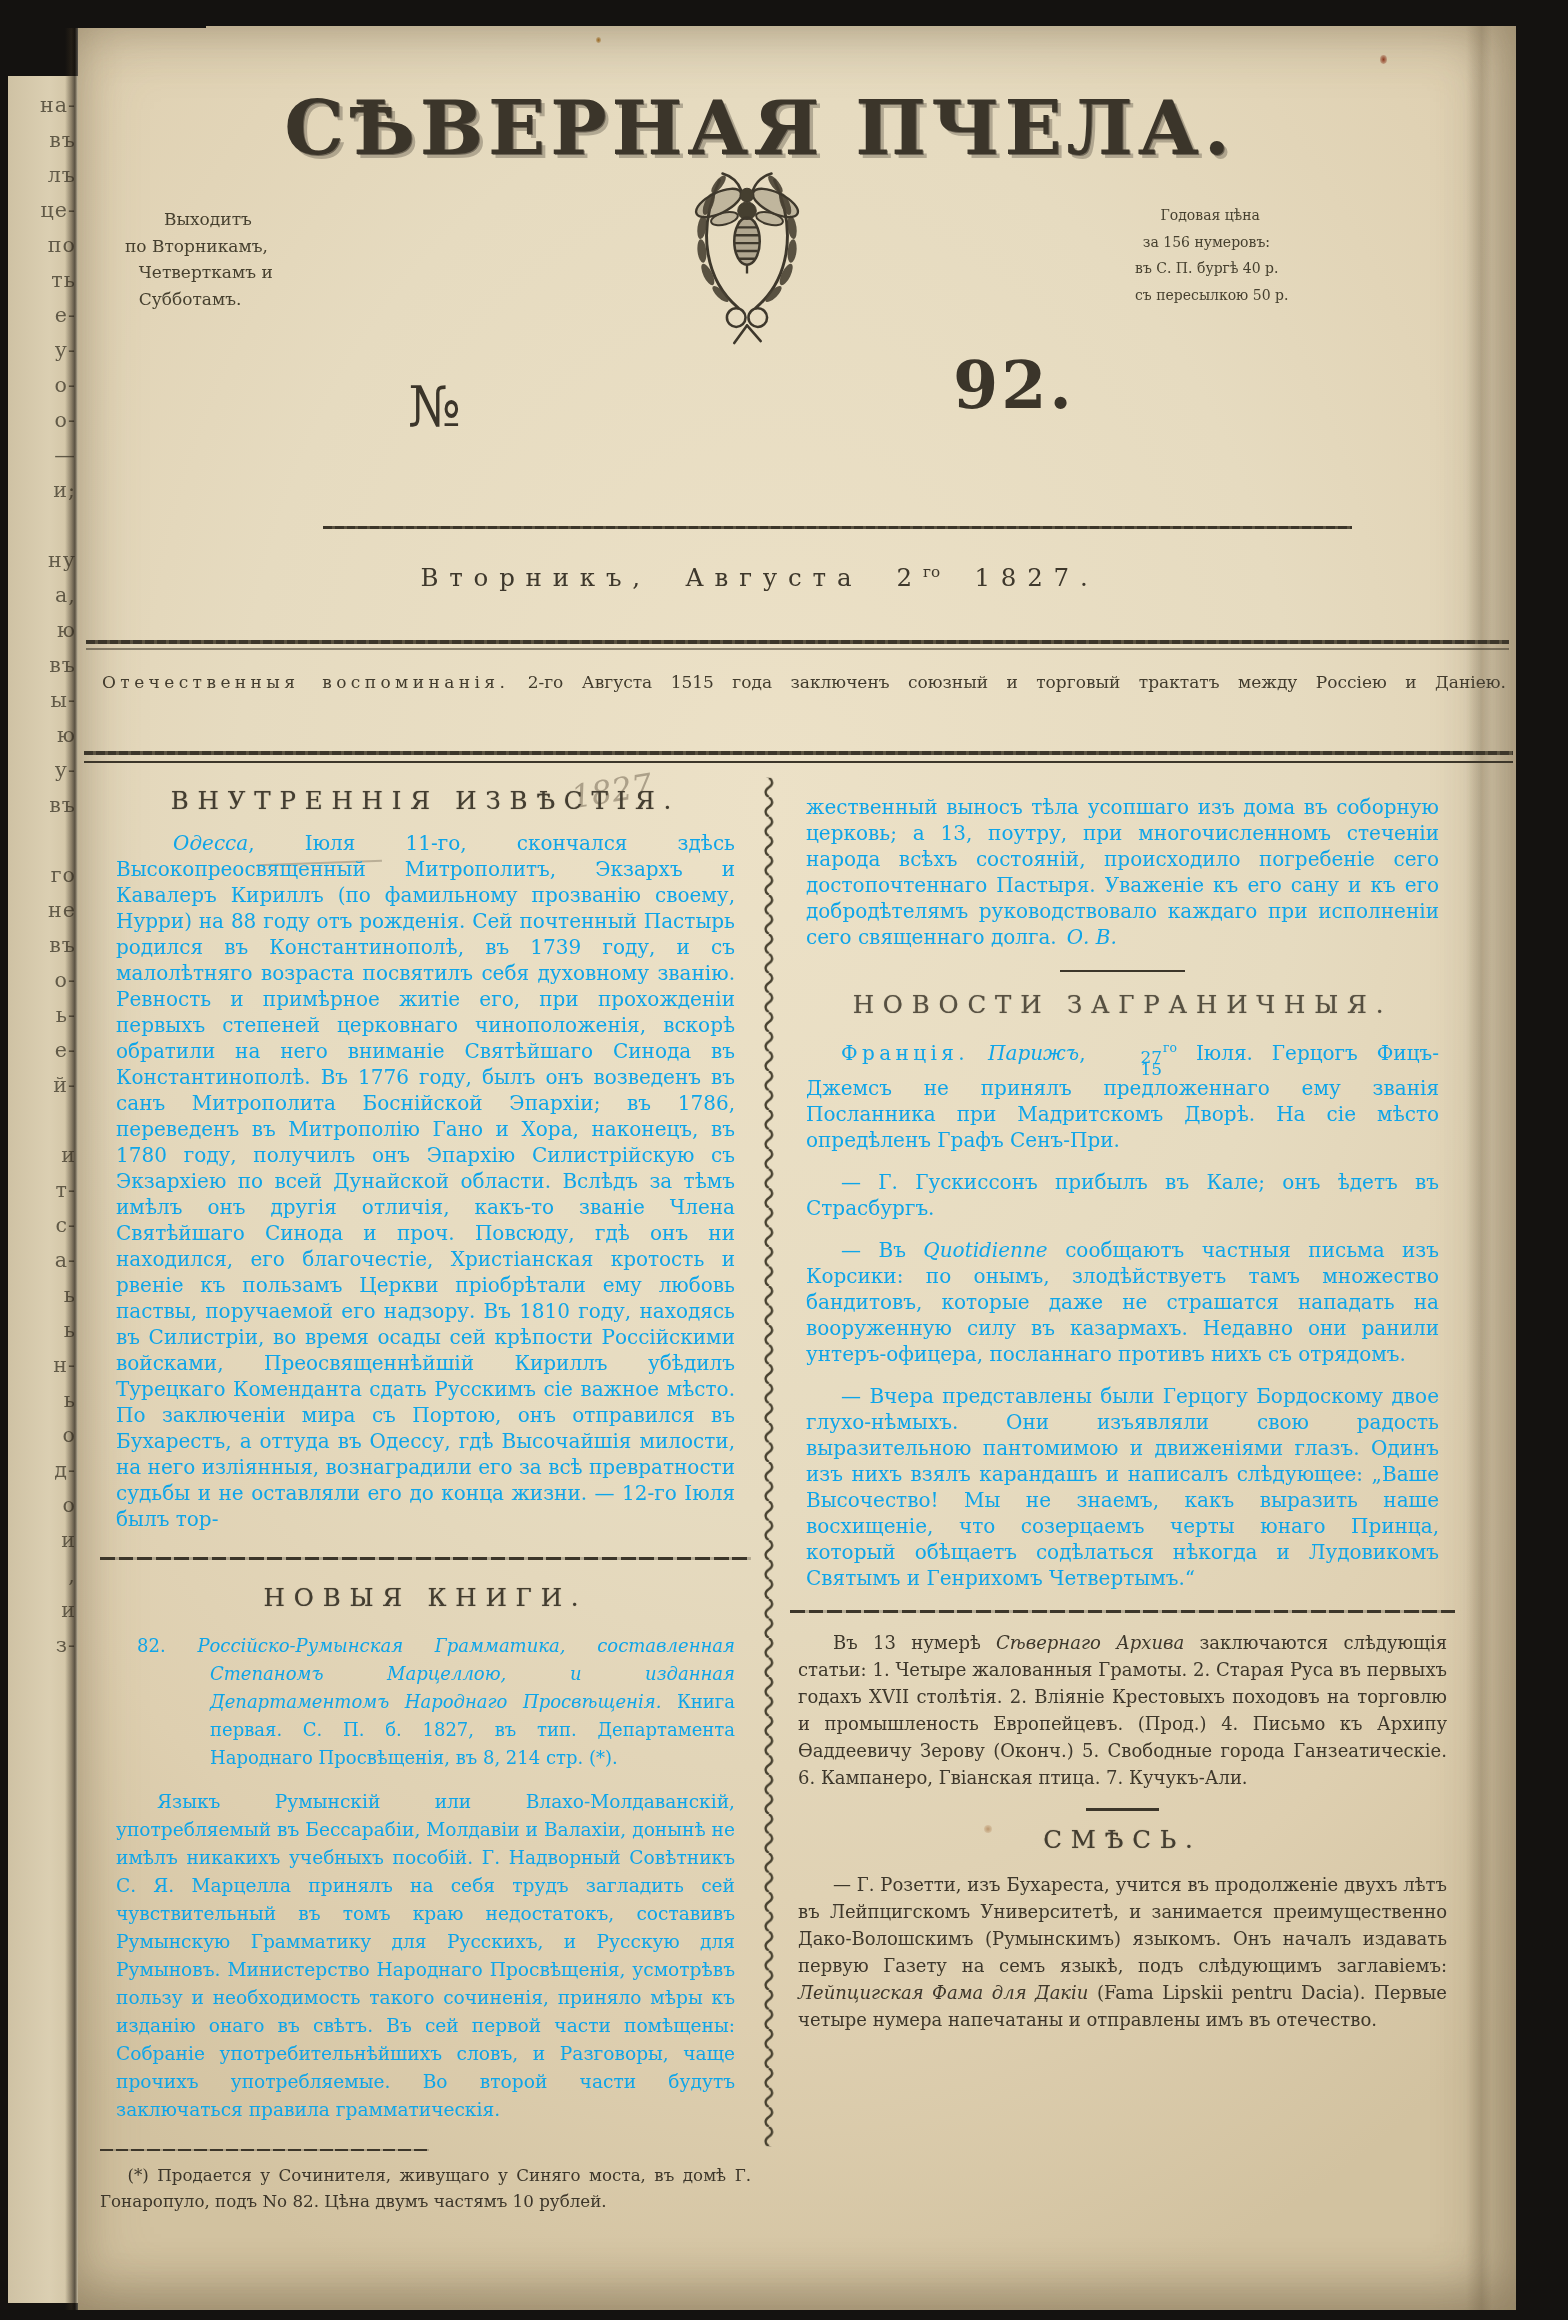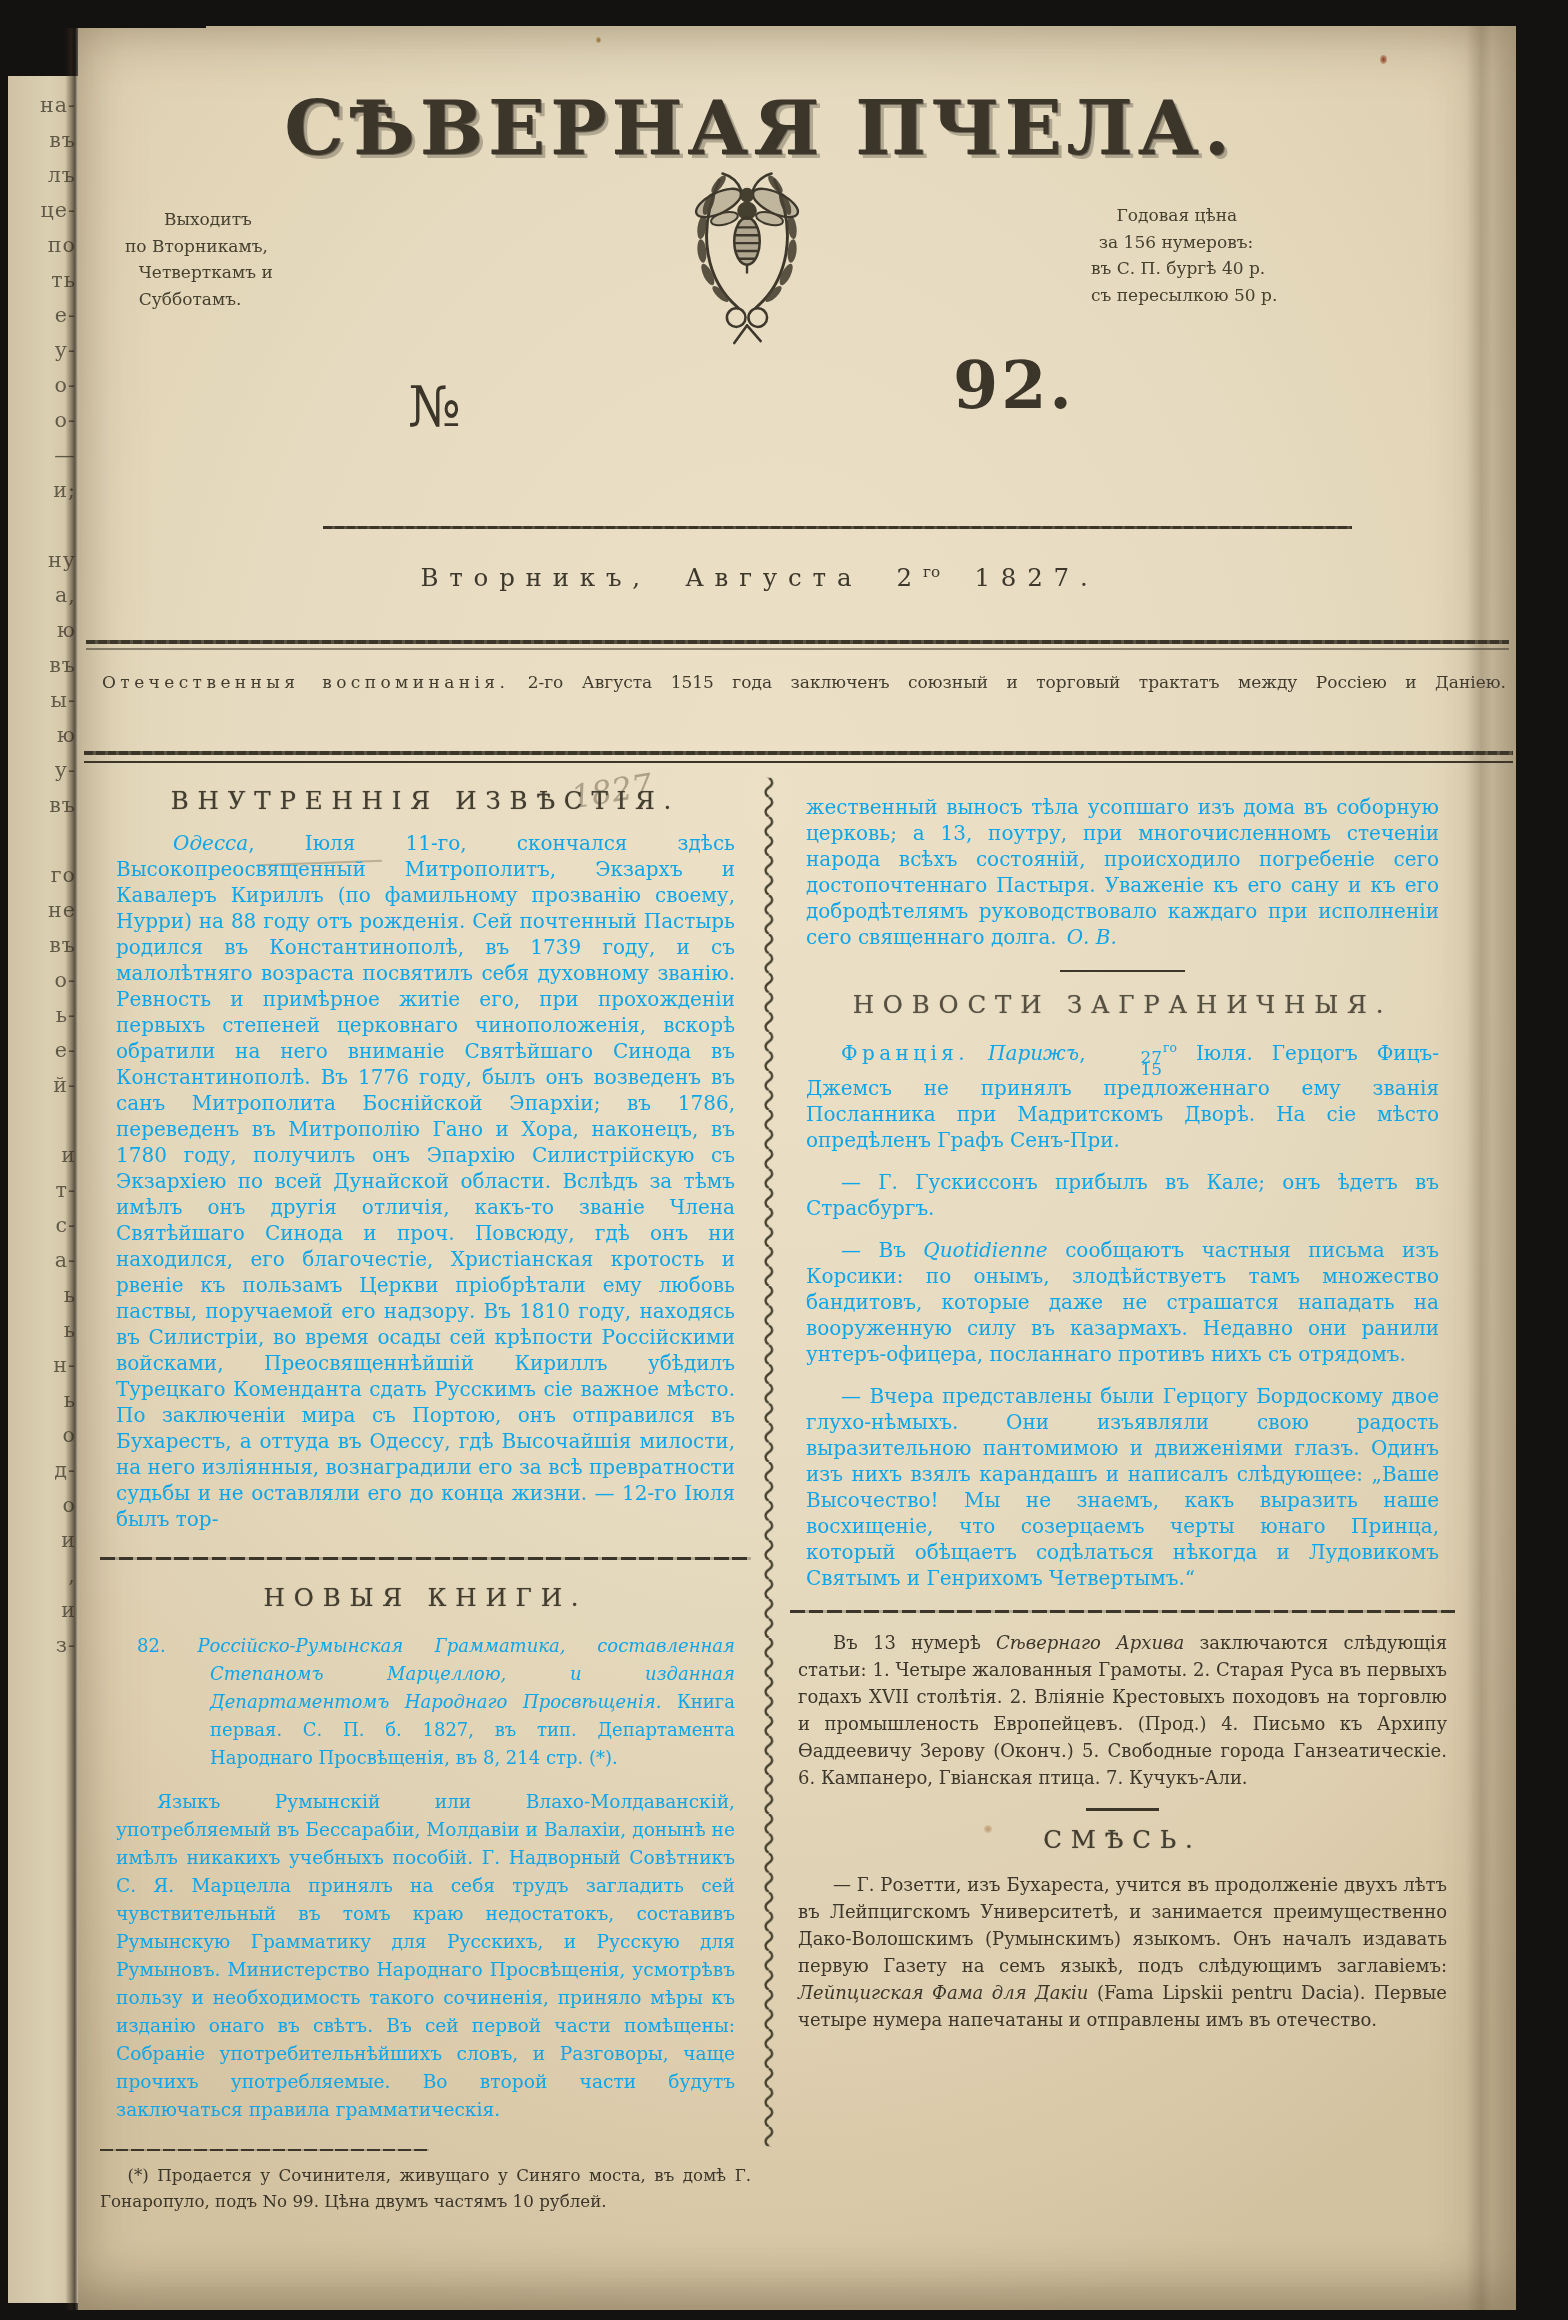--- a/index.html
+++ b/index.html
@@ -24,21 +24,21 @@
 
   .abs{position:absolute;}
 
   
   #title{left:83px;top:84px;width:1353px;text-align:center;font-size:75px;font-weight:bold;
     letter-spacing:4.9px;color:#3b352a;text-shadow:3.9px 3.9px 0 rgba(56,50,40,.30),1px 1px 0 rgba(56,50,40,.55);}
   #schedule{left:125px;top:206px;font-size:17px;line-height:26.5px;color:#46402f;}
   #schedule div:nth-child(1){padding-left:39px;}
   #schedule div:nth-child(3){padding-left:13.7px;}
   #schedule div:nth-child(4){padding-left:13.7px;}
-  #price{left:1091px;top:202px;font-size:17px;line-height:26.5px;color:#46402f;}
+  #price{left:1135px;top:202px;font-size:14px;line-height:26.5px;color:#46402f;}
   #price div:nth-child(1){padding-left:25.5px;}
   #price div:nth-child(2){padding-left:7.8px;}
   #issue-no{left:408px;top:374px;font-size:56px;color:#3b352a;}
   #issue-num{left:953px;top:347px;font-size:65px;font-weight:bold;letter-spacing:2.9px;color:#3b352a;}
   #vignette{left:600px;top:151px;}
 
   
   .rule-tex{background:repeating-linear-gradient(90deg,#3c362a 0 8.8px,#5a5240 8.8px 11.8px);}
   #rule-a{left:323px;top:526px;width:1029px;height:2.9px;}
   #rule-b{left:86px;top:640px;width:1423px;height:4.4px;}
@@ -228,21 +228,21 @@
   <div id="pencil-stroke" class="abs"></div>
 
   <div id="col-left" class="abs">
     <h2 class="col-h">ВНУТРЕННІЯ ИЗВѢСТІЯ.</h2>
     <p class="body-t ind" style="margin-top:14.7px"><span class="seg-i">Одесса</span><span>, Іюля 11-го, скончался здѣсь Высокопреосвященный Митрополитъ, Экзархъ и Кавалеръ Кириллъ (по фамильному прозванію своему, Нурри) на 88 году отъ рожденія. Сей почтенный Пастырь родился въ Константинополѣ, въ 1739 году, и съ малолѣтняго возраста посвятилъ себя духовному званію. Ревность и примѣрное житіе его, при прохожденіи первыхъ степеней церковнаго чиноположенія, вскорѣ обратили на него вниманіе Святѣйшаго Синода въ Константинополѣ. Въ 1776 году, былъ онъ возведенъ въ санъ Митрополита Боснійской Эпархіи; въ 1786, переведенъ въ Митрополію Гано и Хора, наконецъ, въ 1780 году, получилъ онъ Эпархію Силистрійскую съ Экзархіею по всей Дунайской области. Вслѣдъ за тѣмъ имѣлъ онъ другія отличія, какъ-то званіе Члена Святѣйшаго Синода и проч. Повсюду, гдѣ онъ ни находился, его благочестіе, Христіанская кротость и рвеніе къ пользамъ Церкви пріобрѣтали ему любовь паствы, поручаемой его надзору. Въ 1810 году, находясь въ Силистріи, во время осады сей крѣпости Россійскими войсками, Преосвященнѣйшій Кириллъ убѣдилъ Турецкаго Коменданта сдать Русскимъ сіе важное мѣсто. По заключеніи мира съ Портою, онъ отправился въ Бухарестъ, а оттуда въ Одессу, гдѣ Высочайшія милости, на него изліянныя, вознаградили его за всѣ превратности судьбы и не оставляли его до конца жизни. — 12-го Іюля былъ тор-</span></p>
     <div id="books-rule" class="rule-dash"></div>
     <h2 id="books-h" class="col-h">НОВЫЯ КНИГИ.</h2>
     <p id="cite" class="body-t"><span>82. </span><span class="seg-i">Россійско-Румынская Грамматика, составленная Степаномъ Марцеллою, и изданная Департаментомъ Народнаго Просвѣщенія.</span><span> Книга первая. С. П. б. 1827, въ тип. Департамента Народнаго Просвѣщенія, въ 8, 214 стр. (*).</span></p>
     <p id="review" class="body-t"><span>Языкъ Румынскій или Влахо-Молдаванскій, употребляемый въ Бессарабіи, Молдавіи и Валахіи, донынѣ не имѣлъ никакихъ учебныхъ пособій. Г. Надворный Совѣтникъ С. Я. Марцелла принялъ на себя трудъ загладить сей чувствительный въ томъ краю недостатокъ, составивъ Румынскую Грамматику для Русскихъ, и Русскую для Румыновъ. Министерство Народнаго Просвѣщенія, усмотрѣвъ пользу и необходимость такого сочиненія, приняло мѣры къ изданію онаго въ свѣтъ. Въ сей первой части помѣщены: Собраніе употребительнѣйшихъ словъ, и Разговоры, чаще прочихъ употребляемые. Во второй части будутъ заключаться правила грамматическія.</span></p>
     <div id="fn-rule"></div>
-    <p id="footnote"><span>(*) Продается у Сочинителя, живущаго у Синяго моста, въ домѣ Г. Гонаропуло, подъ No 99. Цѣна двумъ частямъ 10 рублей.</span></p>
+    <p id="footnote"><span>(*) Продается у Сочинителя, живущаго у Синяго моста, въ домѣ Г. Гонаропуло, подъ No 82. Цѣна двумъ частямъ 10 рублей.</span></p>
   </div>
 
   <svg id="divider" class="abs" width="13.7" height="1372" viewBox="0 0 14 1400">
     <defs>
       <pattern id="wavepat" width="14" height="20" patternUnits="userSpaceOnUse">
         <path d="M7 0 C11.5 3 11.5 7 7 10 C2.5 13 2.5 17 7 20" fill="none" stroke="#46402f" stroke-width="2.4"></path>
       </pattern>
     </defs>
     <rect x="0" y="0" width="14" height="1400" fill="url(#wavepat)"></rect>
   </svg>

